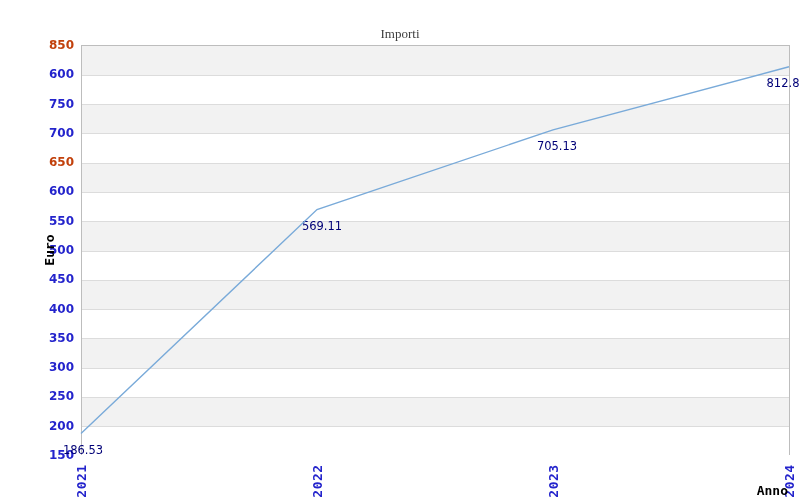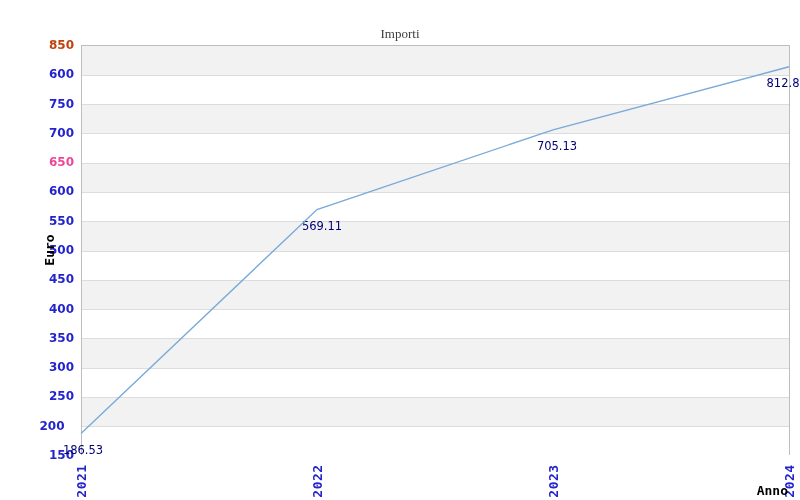--- a/index.html
+++ b/index.html
@@ -84,30 +84,30 @@
       <div class="gridline" style="top: 321.643px; background: rgb(220, 220, 220);"></div>
       <div class="gridline" style="top: 350.929px; background: rgb(220, 220, 220);"></div>
       <div class="gridline" style="top: 380.214px; background: rgb(220, 220, 220);"></div>
     </div>
 
   <div id="yticks">
       <div class="ytick" style="top: 37px; color: #c2410c;">850</div>
       <div class="ytick" style="top: 66.2857px; color: rgb(36, 36, 204);">600</div>
       <div class="ytick" style="top: 95.5714px; color: rgb(36, 36, 204);">750</div>
       <div class="ytick" style="top: 124.857px; color: rgb(36, 36, 204);">700</div>
-      <div class="ytick" style="top: 154.143px; color: #ec4899;">650</div>
+      <div class="ytick" style="top: 154.143px; color: #c2410c;">650</div>
       <div class="ytick" style="top: 183.429px; color: rgb(36, 36, 204);">600</div>
       <div class="ytick" style="top: 212.714px; color: rgb(36, 36, 204);">550</div>
       <div class="ytick" style="top: 242px; color: rgb(36, 36, 204);">500</div>
       <div class="ytick" style="top: 271.286px; color: rgb(36, 36, 204);">450</div>
       <div class="ytick" style="top: 300.571px; color: rgb(36, 36, 204);">400</div>
       <div class="ytick" style="top: 329.857px; color: rgb(36, 36, 204);">350</div>
       <div class="ytick" style="top: 359.143px; color: rgb(36, 36, 204);">300</div>
       <div class="ytick" style="top: 388.429px; color: rgb(36, 36, 204);">250</div>
-      <div class="ytick" style="top: 417.714px; color: rgb(36, 36, 204); text-align: center;">200</div>
+      <div class="ytick" style="top: 417.714px; color: rgb(36, 36, 204);">200</div>
       <div class="ytick" style="top: 447px; color: rgb(36, 36, 204);">150</div>
     </div>
   <div id="xticks">
       <div class="xtick-wrap" style="left: 81px; top: 481px;">
         <span class="xtick" style="color: rgb(36, 36, 204);">2021</span>
       </div>
       <div class="xtick-wrap" style="left: 317px; top: 481px;">
         <span class="xtick" style="color: rgb(36, 36, 204);">2022</span>
       </div>
       <div class="xtick-wrap" style="left: 553px; top: 481px;">

